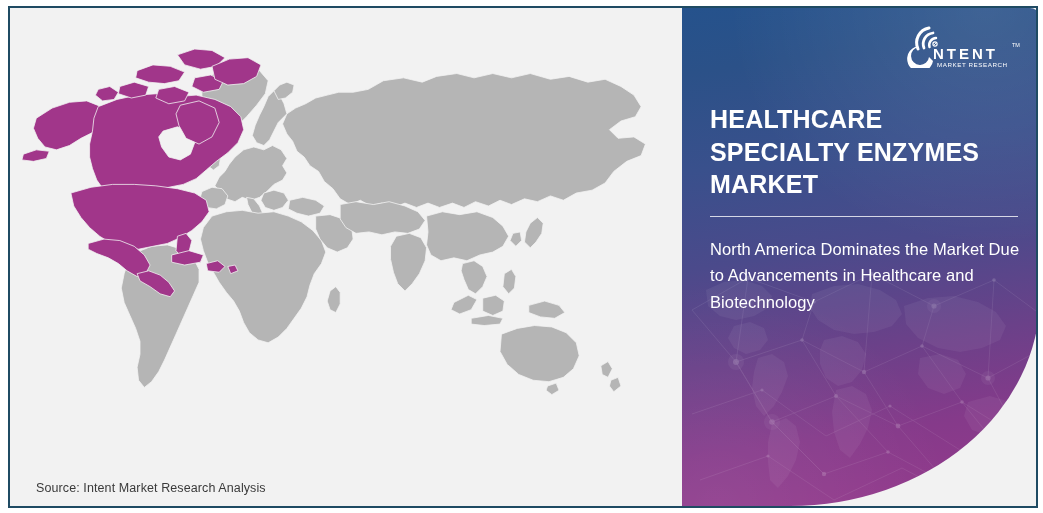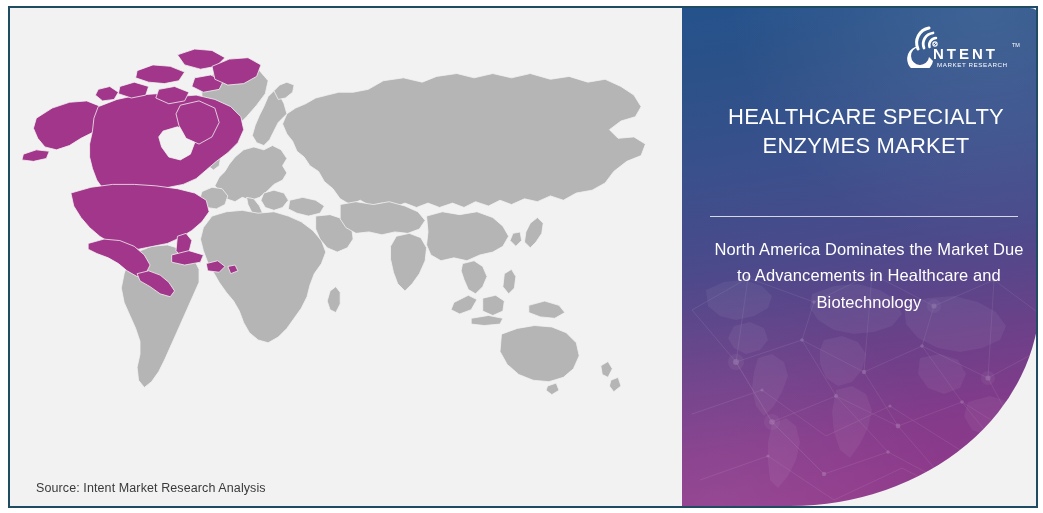--- a/index.html
+++ b/index.html
@@ -114,26 +114,25 @@
   }
   #logo svg { width: 124px; height: 50px; display: block; }
 
   
   #panel-title {
     position: absolute;
     left: 28px;
     top: 95px;
     width: 312px;
     color: #ffffff;
-    font-size: 22px;
-    font-weight: normal;
+    font-size: 25px;
+    font-weight: bold;
     line-height: 1.30;
     letter-spacing: 0.2px;
     text-transform: uppercase;
-    text-align: center;
   }
 
   #title-divider {
     position: absolute;
     left: 28px;
     top: 208px;
     width: 308px;
     height: 1px;
     background: rgba(255,255,255,0.78);
   }
@@ -141,21 +140,20 @@
   #panel-subtitle {
     position: absolute;
     left: 28px;
     top: 228px;
     width: 318px;
     color: #ffffff;
     font-size: 16.5px;
     font-weight: normal;
     line-height: 1.60;
     letter-spacing: 0.1px;
-    text-align: center;
   }
 </style>
 </head>
 <body>
 
 <div id="frame">
   <div id="card">
 
     <div id="map-area">
 

